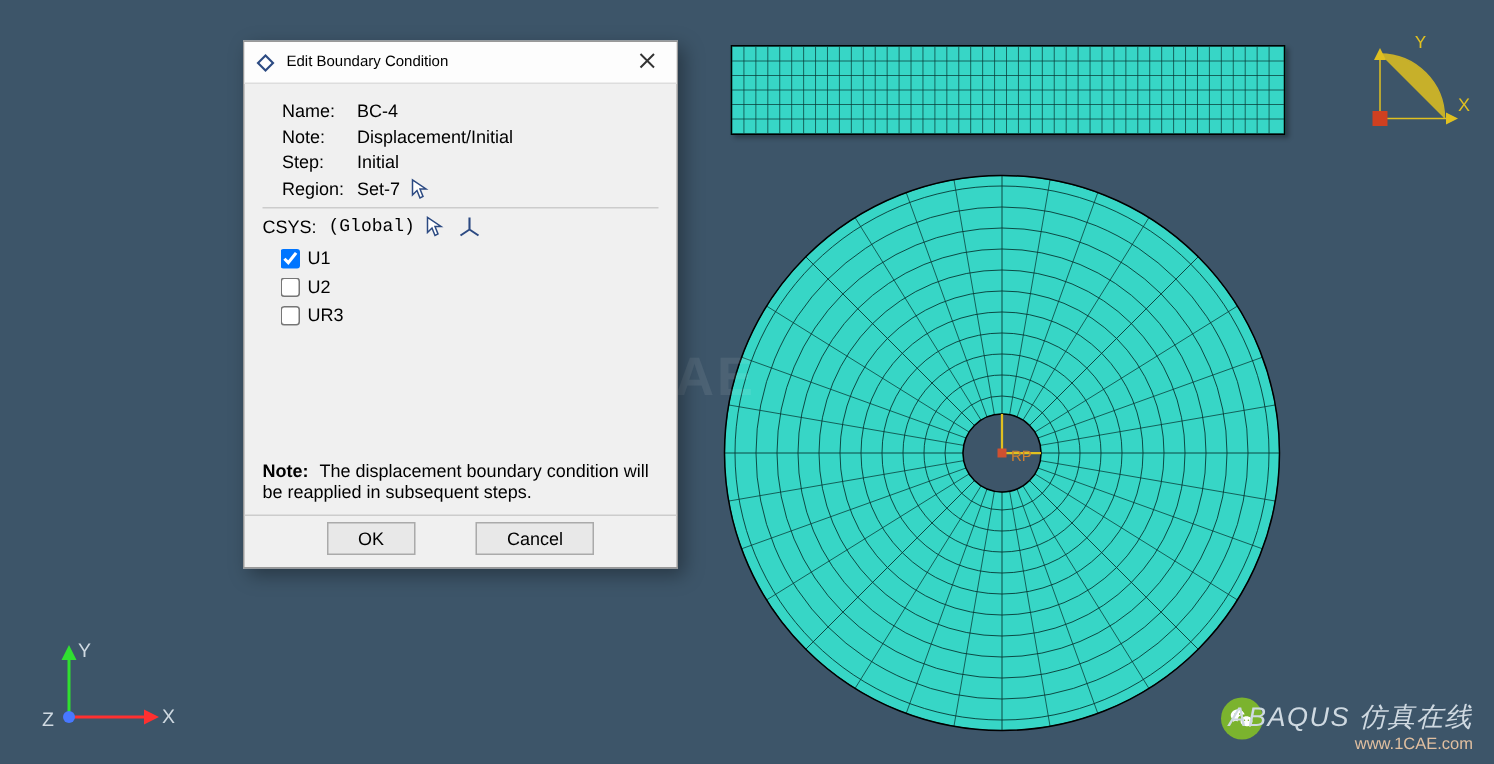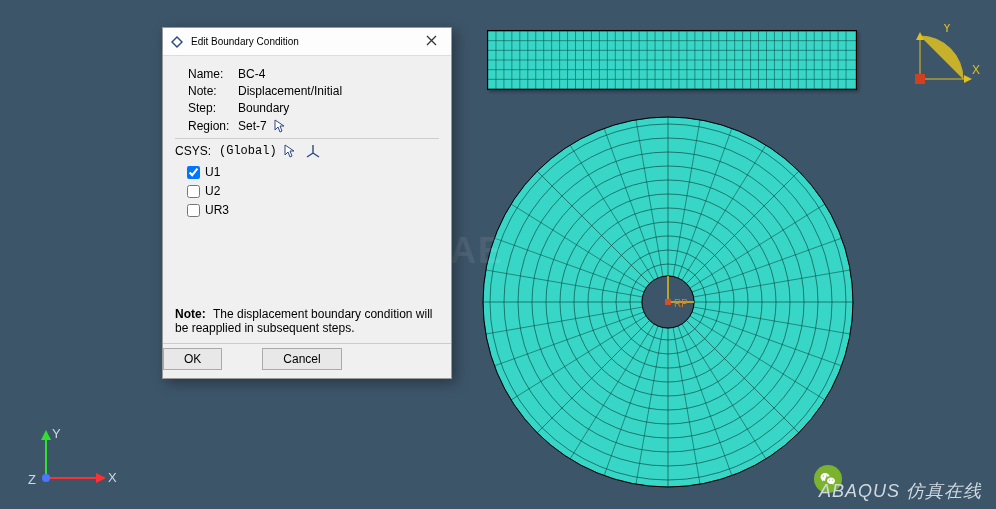--- a/index.html
+++ b/index.html
@@ -41,21 +41,21 @@
   .field-row .val { }
   .hr { height: 1px; background: #ccc; margin: 4px 0; }
   .csys-row { display: flex; align-items: center; margin: 4px 0 6px 0; font-family: "Courier New", monospace; font-size: 12px; }
   .csys-row .lbl2 { width: 44px; font-family: Tahoma, Arial, sans-serif; }
   .mono { font-family: "Courier New", monospace; }
   .icon-sm { width: 16px; height: 16px; display: inline-block; margin-left: 6px; vertical-align: middle; cursor: pointer; }
   .check-row { display: flex; align-items: center; margin: 5px 12px; font-size: 12px; }
   .check-row input { margin: 0 5px 0 0; }
   .note { margin-top: 90px; font-size: 12px; }
   .note b { font-weight: bold; }
-  .btn-row { display: flex; gap: 40px; padding: 4px 0 8px 0; border-top: 1px solid #ccc; }
+  .btn-row { display: flex; justify-content: center; gap: 40px; padding: 4px 0 8px 0; border-top: 1px solid #ccc; }
   .btn { background: #e8e8e8; border: 1px solid #aaa; padding: 3px 20px; font-size: 12px; cursor: pointer; }
   
   .viewport { position: absolute; inset: 0; }
   .rect-mesh { position: absolute; left: 487px; top: 30px; width: 370px; height: 60px; background: #37d6c6; border: 1px solid #000; box-shadow: 2px 2px 3px rgba(0,0,0,0.3); }
   .disc-wrap { position: absolute; left: 478px; top: 112px; width: 380px; height: 380px; }
   .triad-br { position: absolute; left: 22px; bottom: 10px; }
   .triad-tr { position: absolute; right: 16px; top: 24px; }
   .watermark { position: absolute; left: 400px; top: 230px; font-size: 36px; font-weight: bold; color: rgba(255,255,255,0.08); letter-spacing: 2px; pointer-events: none; }
   .brand { position: absolute; right: 14px; bottom: 6px; color: #cfd9e1; font-family: Arial, sans-serif; text-align: right; font-size: 13px; line-height: 1.2; pointer-events: none; }
   .brand .t1 { font-size: 18px; font-style: italic; letter-spacing: 1px; }
@@ -202,20 +202,21 @@
 
   <div class="watermark">1CAE</div>
 
   <div class="wechat">
     <svg width="18" height="18" viewBox="0 0 24 24">
         <path fill="#fff" d="M8 4C4.7 4 2 6.4 2 9.3c0 1.6.9 3.1 2.3 4l-.6 1.9 2.2-1.1c.7.2 1.4.3 2.1.3h.4c-.1-.4-.2-.8-.2-1.2 0-2.7 2.6-4.8 5.8-4.8h.3C13.6 5.7 11 4 8 4zm-2 3.3c.5 0 .8.4.8.8s-.4.8-.8.8-.8-.4-.8-.8.3-.8.8-.8zm4 0c.5 0 .8.4.8.8s-.4.8-.8.8-.8-.4-.8-.8.3-.8.8-.8zM16 10c-3 0-5.3 2-5.3 4.4s2.4 4.4 5.3 4.4c.6 0 1.2-.1 1.8-.2l1.9 1-.5-1.7c1.3-.8 2.1-2 2.1-3.4 0-2.5-2.4-4.5-5.3-4.5zm-1.8 2.8c.4 0 .7.3.7.7s-.3.7-.7.7-.7-.3-.7-.7.3-.7.7-.7zm3.5 0c.4 0 .7.3.7.7s-.3.7-.7.7-.7-.3-.7-.7.3-.7.7-.7z"></path>
       </svg>
   </div>
   <div class="brand">
     <div class="t1">ABAQUS 仿真在线</div>
+    <div class="t2">www.1CAE.com</div>
   </div>
 </div>
 
 <div class="dialog">
   <div class="titlebar">
     <span class="icon">
       <svg width="14" height="14" viewBox="0 0 14 14">
           <polygon points="7,1 13,7 7,13 1,7" fill="#2c4a82"></polygon>
           <polygon points="7,3 11,7 7,11 3,7" fill="#fff"></polygon>
         </svg>
@@ -231,21 +232,21 @@
     <div class="field-row">
       <span class="lbl">Name:</span>
       <span class="val">BC-4</span>
     </div>
     <div class="field-row">
       <span class="lbl">Note:</span>
       <span class="val">Displacement/Initial</span>
     </div>
     <div class="field-row">
       <span class="lbl">Step:</span>
-      <span class="val">Boundary</span>
+      <span class="val">Initial</span>
     </div>
     <div class="field-row">
       <span class="lbl">Region:</span>
       <span class="val">Set-7</span>
       <span class="icon-sm">
         <svg width="16" height="16" viewBox="0 0 16 16">
             <path d="M2 2 L2 12 L5 9 L7 14 L9 13 L7 8 L11 8 Z" fill="#fff" stroke="#2c4a82" stroke-width="1"></path>
           </svg>
       </span>
     </div>

